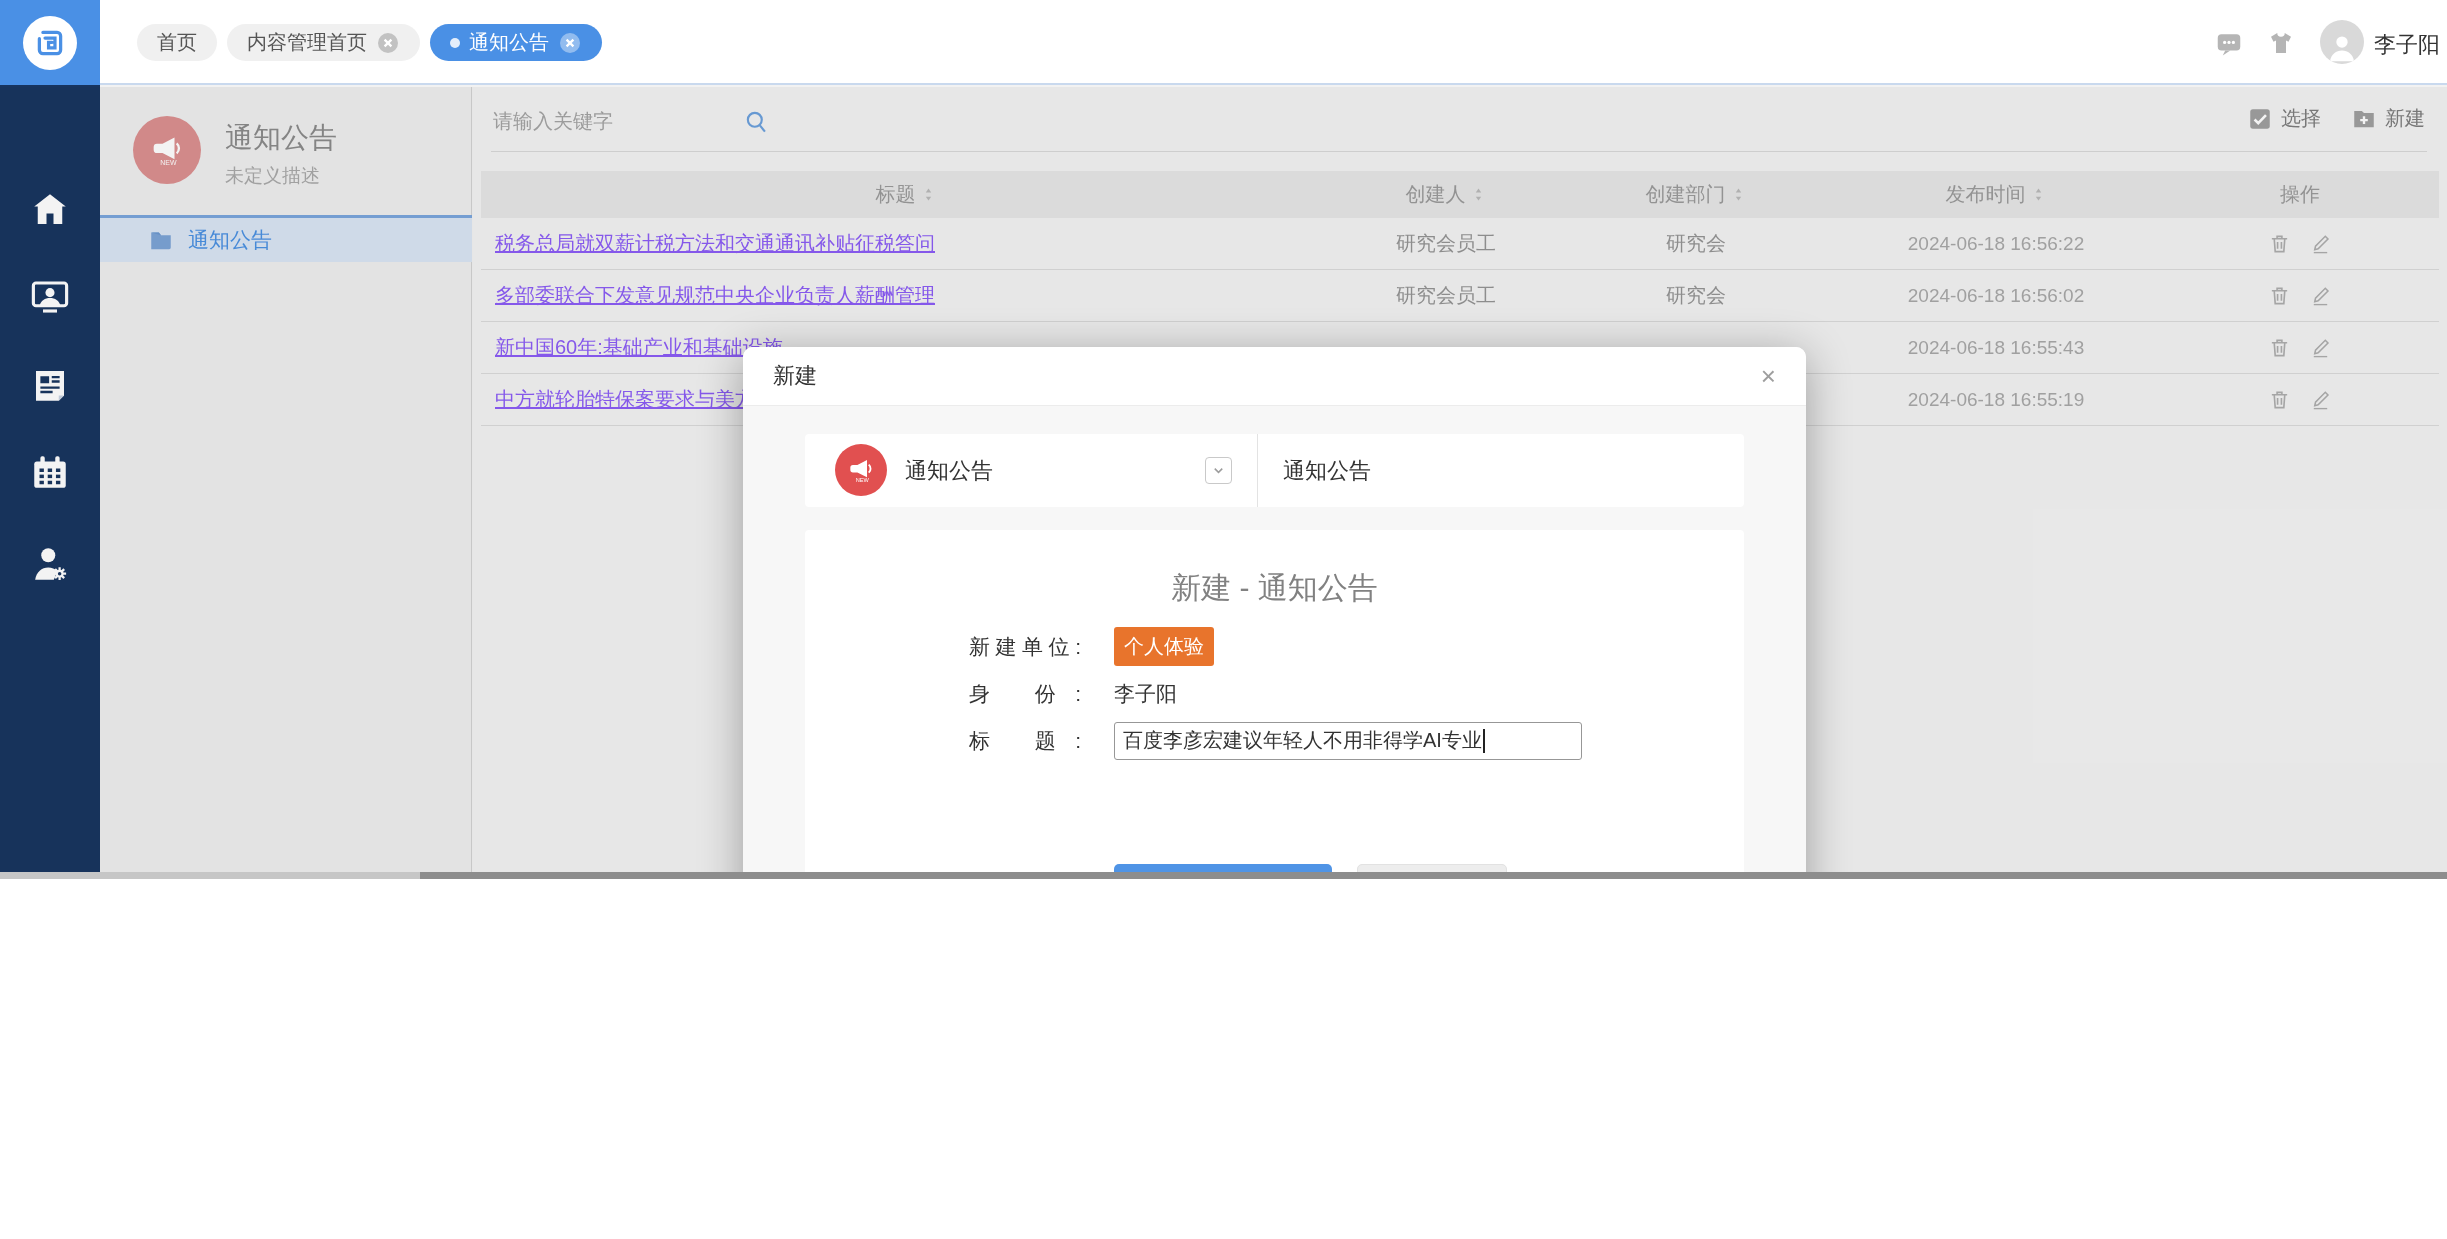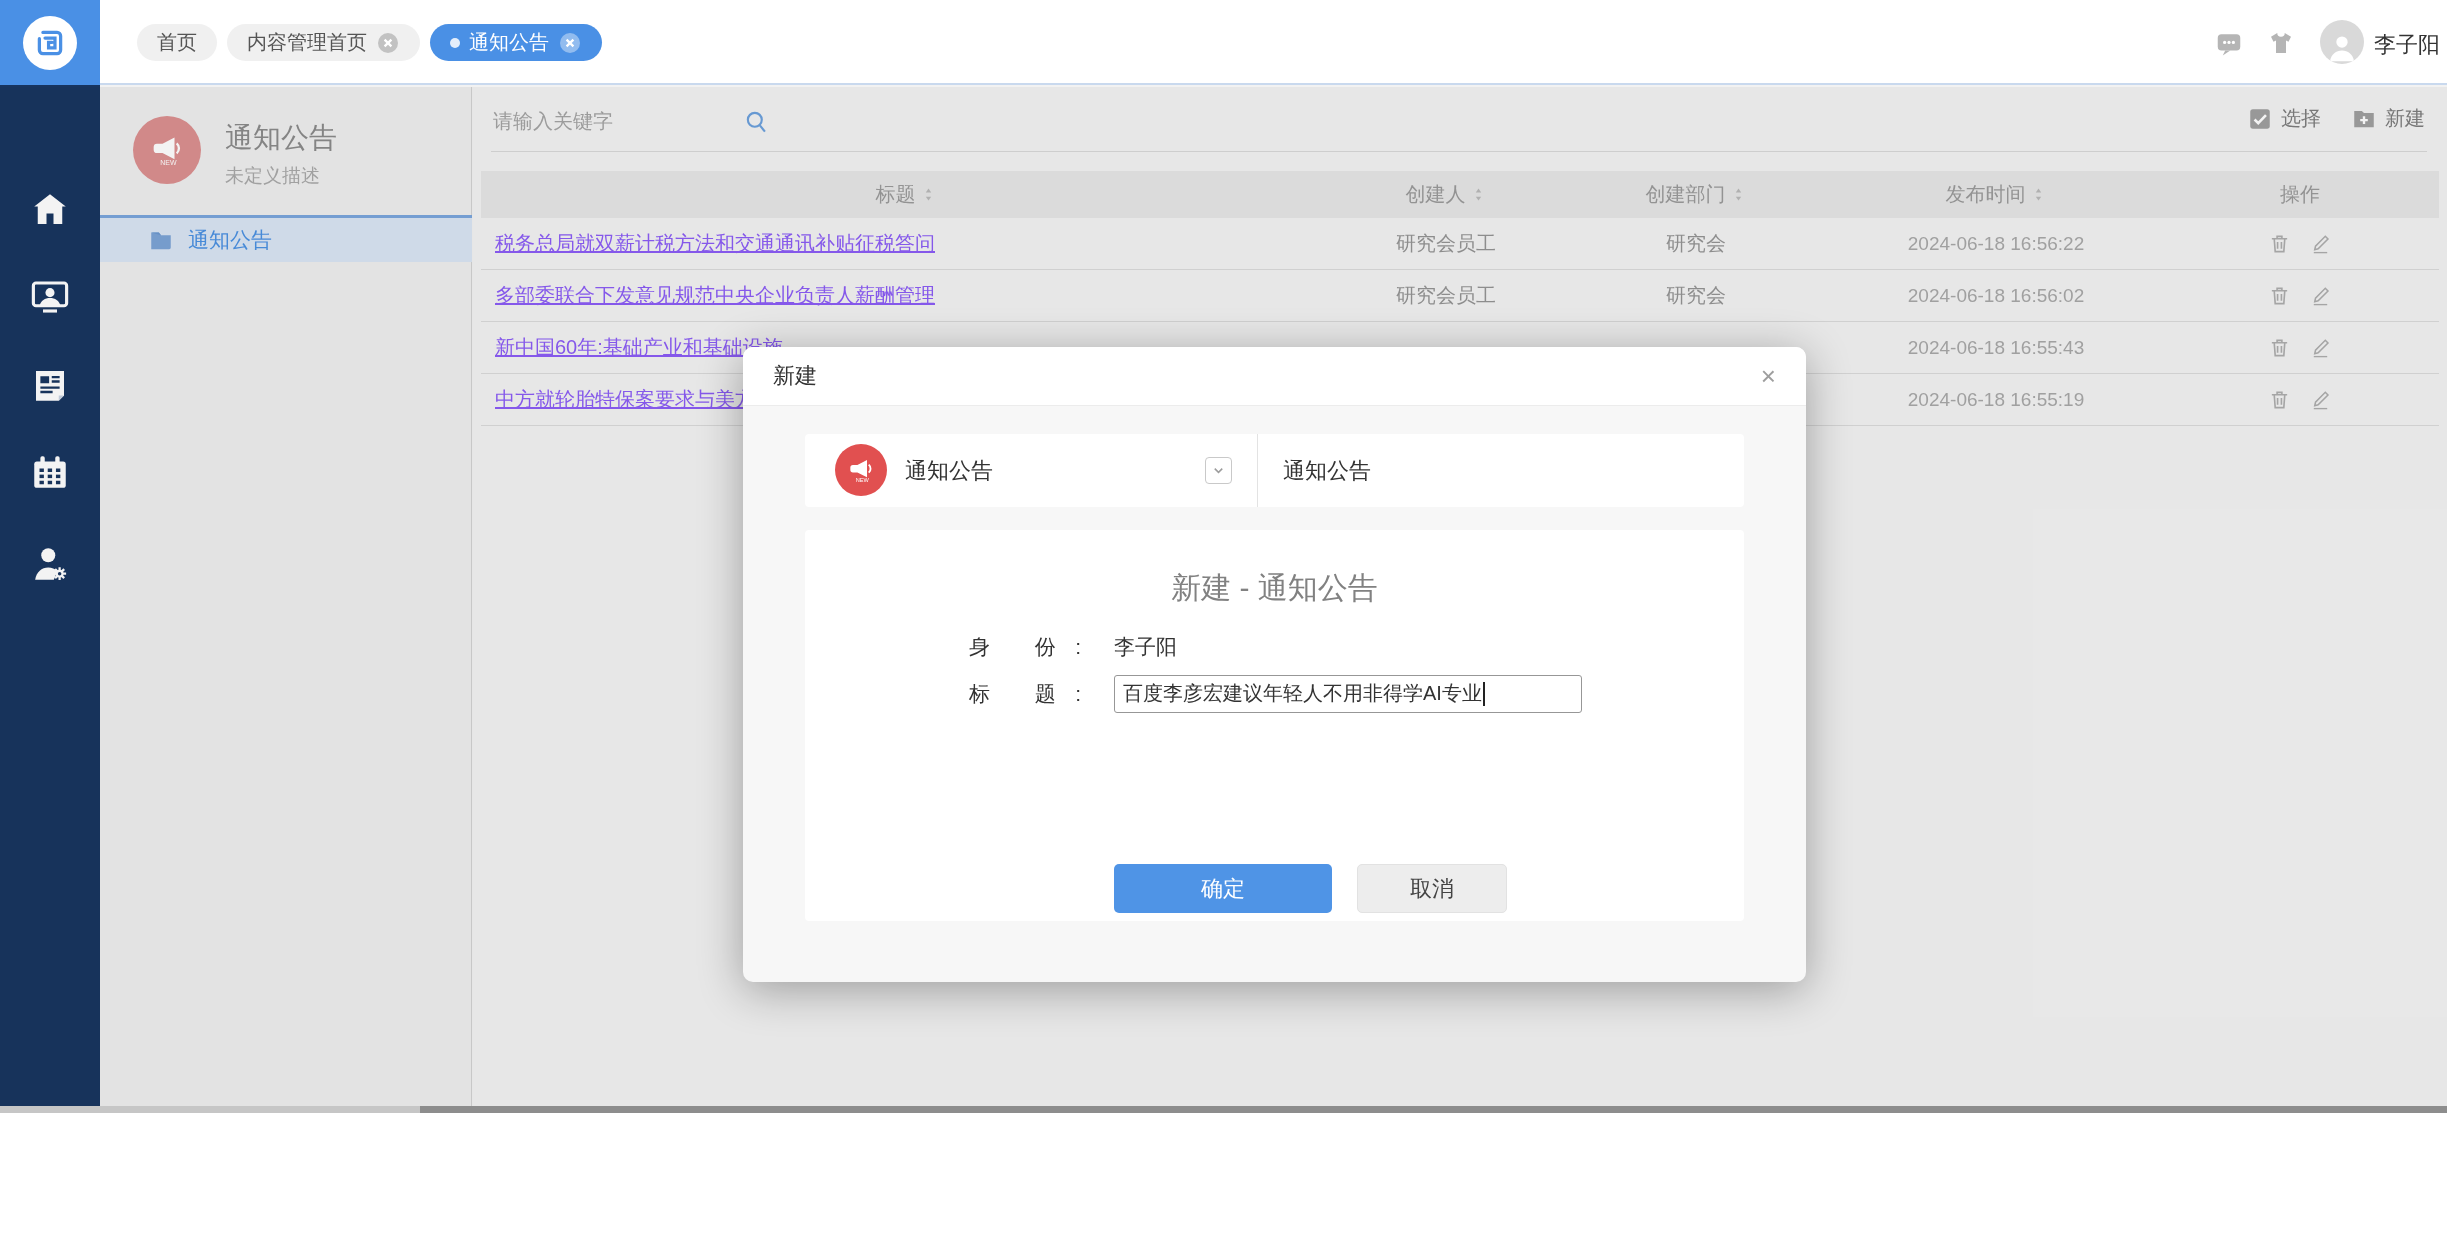--- a/index.html
+++ b/index.html
@@ -1,18 +1,18 @@
 <!DOCTYPE html>
 <html><head>
 <meta charset="utf-8">
 <style>
   * { margin:0; padding:0; box-sizing:border-box; }
   html,body { background:#ffffff; }
   body { font-family:"Liberation Sans","DejaVu Sans",sans-serif; }
-  .app { position:relative; width:2447px; height:1113px; overflow:hidden; background:#f2f2f2; }
+  .app { position:relative; width:2447px; height:879px; overflow:hidden; background:#f2f2f2; }
 
   
   .topbar { position:absolute; left:0; top:0; width:2447px; height:85px; background:#ffffff;
             border-bottom:2px solid #c9d9ee; z-index:6; }
   .logo-sq { position:absolute; left:0; top:0; width:100px; height:85px; background:#4a90e5;
              display:flex; align-items:center; justify-content:center; }
   .logo-circle { width:54px; height:54px; border-radius:50%; background:#ffffff;
                  display:flex; align-items:center; justify-content:center; }
   .logo-circle svg { width:34px; height:34px; }
   .tabs { position:absolute; left:137px; top:24px; display:flex; gap:10px; }
@@ -433,20 +433,24 @@
           </svg>
       </div>
       <div class="c1-vline"></div>
       <span class="c1-right">通知公告</span>
     </div>
 
     <div class="card card2">
       <div class="form-title">新建 - 通知公告</div>
       <div class="fields" id="fields">
           <div class="f-row">
+            <span class="f-label">新建单位:</span>
+            <span class="f-badge">个人体验</span>
+          </div>
+          <div class="f-row">
             <span class="f-label">身 份:</span>
             <span class="f-value">李子阳</span>
           </div>
           <div class="f-row">
             <span class="f-label">标 题:</span>
             <div class="f-input">
               <span>百度李彦宏建议年轻人不用非得学AI专业</span>
               <span class="caret"></span>
             </div>
           </div>

